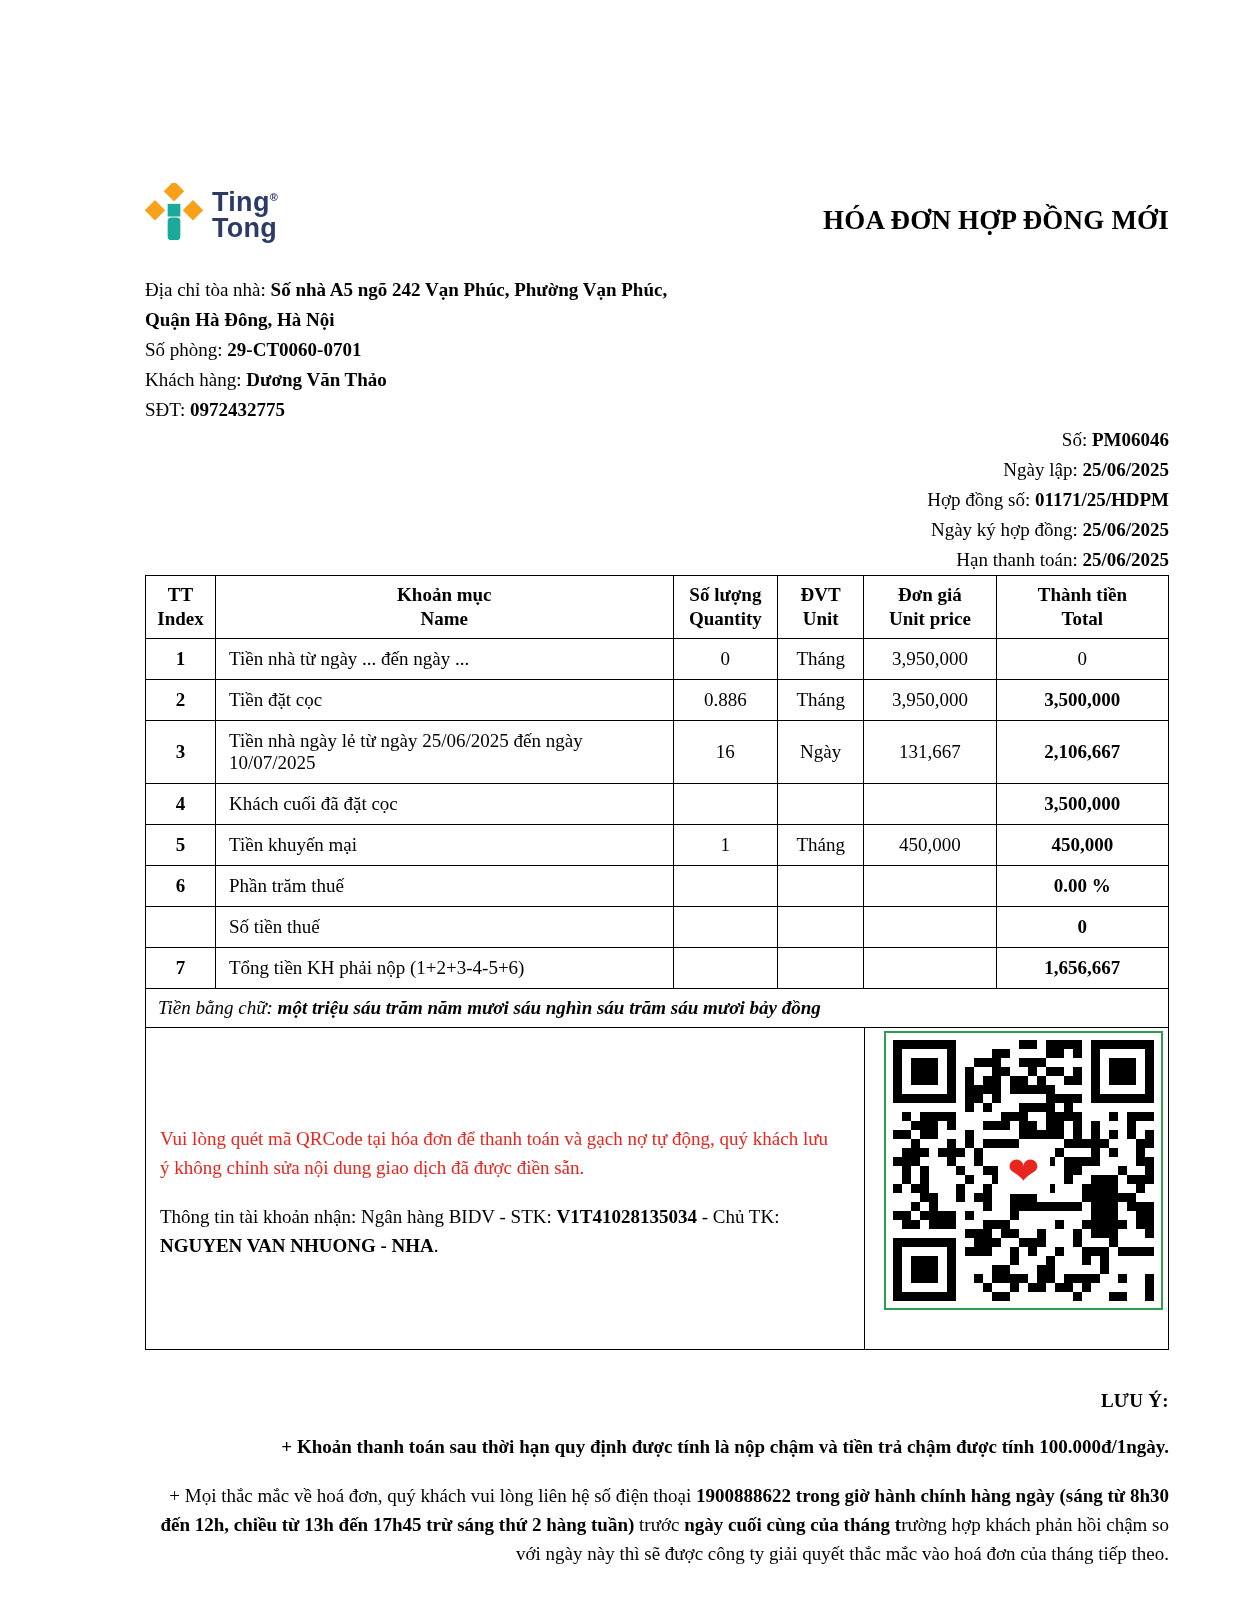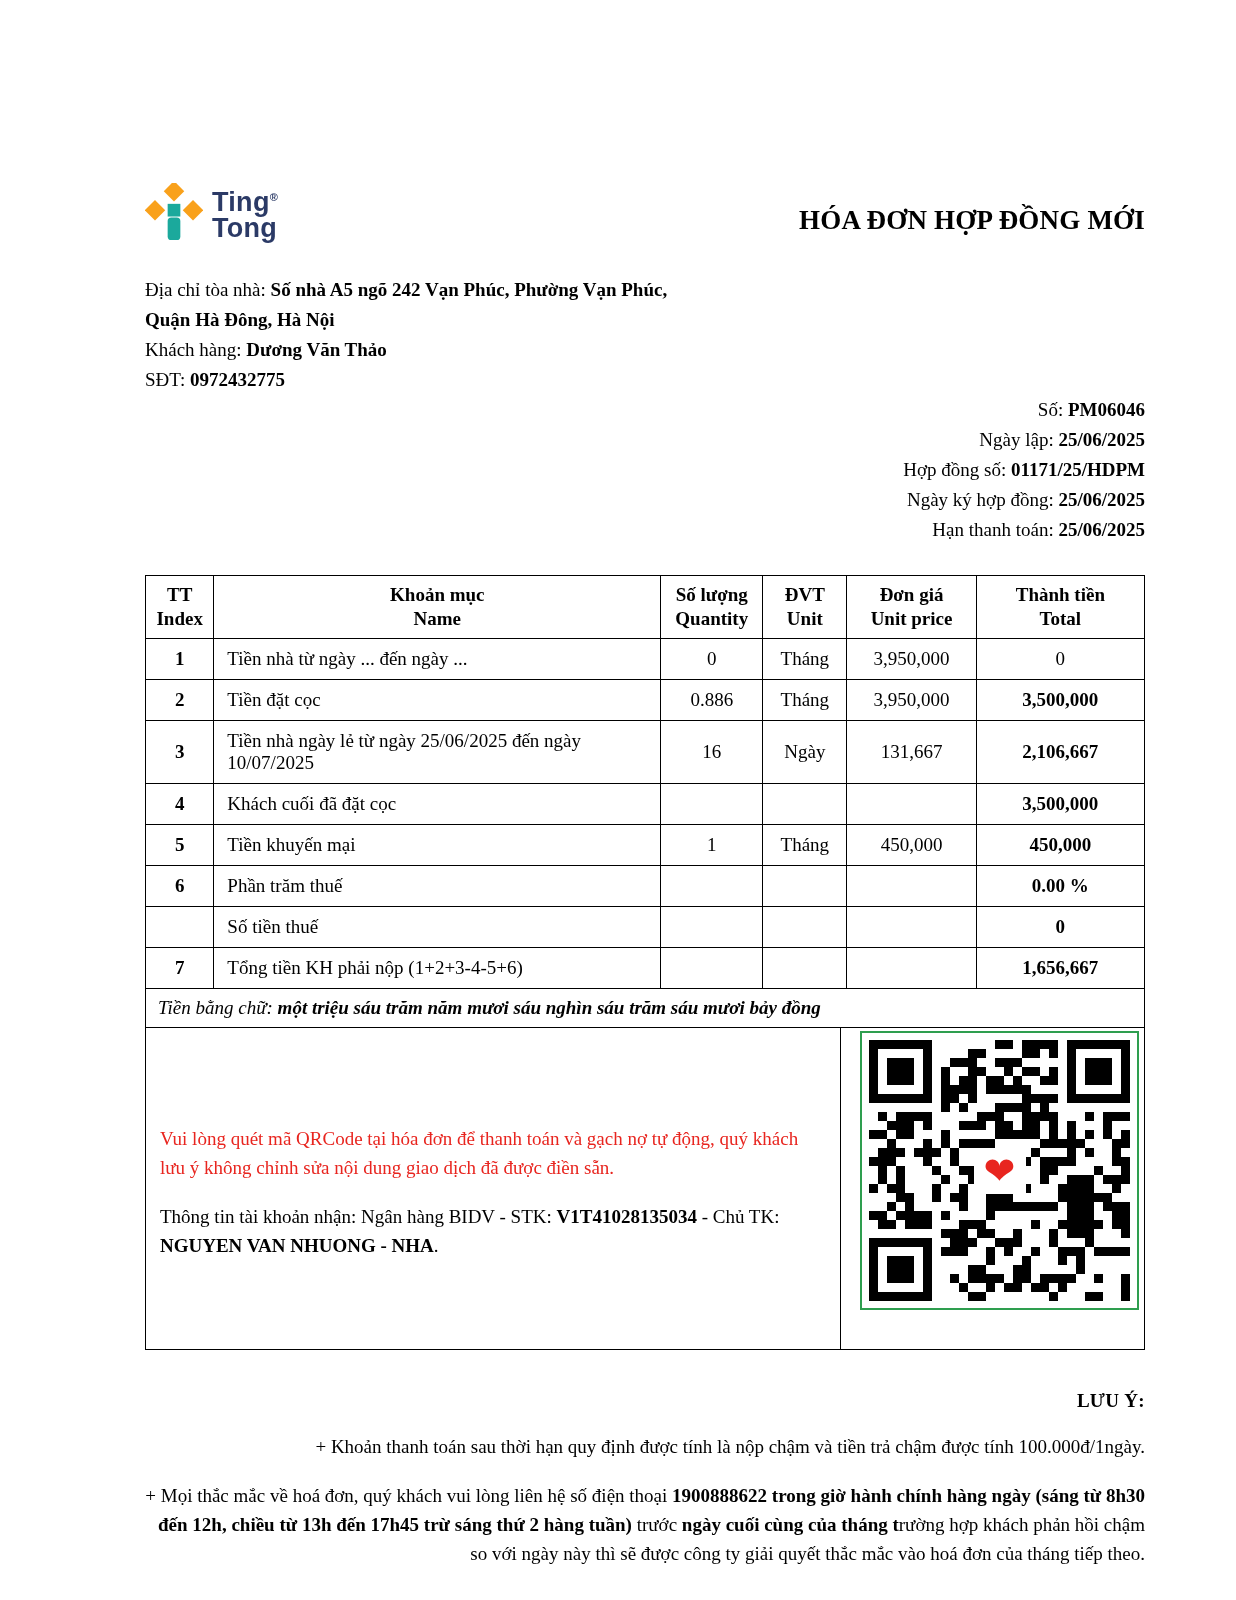--- a/index.html
+++ b/index.html
@@ -2,41 +2,41 @@
 <html style="--brand-navy: #2b3a66; --brand-orange: #f9a11b; --brand-teal: #1ba99c; --alert-red: #e8251f; --qr-green: #2e9e4f;"><head>
 <meta charset="utf-8">
 <style>
   * { margin:0; padding:0; box-sizing:border-box; }
   html,body { background:#ffffff; }
   body {
     width:1236px; height:1600px; overflow:hidden;
     font-family:"Liberation Serif", serif;
     color:#000; font-size:19px;
   }
-  .page { padding:183px 91px 0 145px; }
+  .page { padding:183px 67px 0 145px; }
 
   
   .header { display:flex; justify-content:space-between; align-items:flex-start; }
   .logo { display:flex; align-items:center; gap:9px; }
   .logo-icon { width:58px; height:58px; flex:0 0 auto; }
   .logo-text {
     font-family:"Liberation Sans", sans-serif; font-weight:bold;
     font-size:27px; line-height:26px; color:var(--brand-navy,#2b3a66); letter-spacing:0.3px;
   }
   .logo-text sup { font-size:11px; vertical-align:super; }
   .title { font-size:27px; font-weight:bold; margin-top:22px; letter-spacing:0.2px; }
 
   
   .meta { display:flex; justify-content:space-between; margin-top:34px;flex-direction:column; }
   .meta-left { width:545px; }
   .meta-right { text-align:right; }
   .meta-line { line-height:30px; }
 
   
-  .invoice-table { width:100%; border-collapse:collapse; table-layout:fixed; margin-top:30px; }
+  .invoice-table { width:100%; border-collapse:collapse; table-layout:fixed; }
   .invoice-table col.c1{width:65px} .invoice-table col.c2{width:425px}
   .invoice-table col.c3{width:97px} .invoice-table col.c4{width:80px}
   .invoice-table col.c5{width:123px} .invoice-table col.c6{width:160px}
   .invoice-table th, .invoice-table td { border:1px solid #000; }
   .invoice-table th { font-weight:bold; text-align:center; padding:7px 4px; line-height:24px; }
   .invoice-table td { text-align:center; padding:9px 6px; line-height:22px; }
   td.c-name { text-align:left; padding-left:13px; padding-right:10px; }
   td.c-tt { font-weight:bold; }
   td.c-total { font-weight:bold; }
   tr.plain-total td.c-total { font-weight:normal; }
@@ -64,21 +64,21 @@
     background:#fff; width:52px; height:46px;
     display:flex; align-items:center; justify-content:center;
     color:var(--alert-red,#e8251f); font-size:38px; line-height:1;
     font-family:"DejaVu Sans", sans-serif;
   }
 
   
   .notes { margin-top:40px;text-align:right; }
   .notes-heading { font-weight:bold; letter-spacing:0.3px; }
   .note { margin-top:20px; line-height:29px; }
-  .note-bold { font-weight:normal; }
+  .note-bold { font-weight:bold; }
 </style>
 </head>
 <body>
 
 <div class="page">
 
   <header class="header">
     <div class="logo">
       <svg class="logo-icon" viewBox="0 0 64 64" xmlns="http://www.w3.org/2000/svg">
         <rect x="24" y="1" width="16" height="16" fill="#f9a11b" transform="rotate(45 32 9)"></rect>
@@ -91,20 +91,21 @@
         <div><span>Ting</span><sup>®</sup></div>
         <div>Tong</div>
       </div>
     </div>
     <h1 class="title">HÓA ĐƠN HỢP ĐỒNG MỚI</h1>
   </header>
 
   <section class="meta">
     <div class="meta-left">
       <p class="meta-line"><span>Địa chỉ tòa nhà: </span><strong>Số nhà A5 ngõ 242 Vạn Phúc, Phường Vạn Phúc, Quận Hà Đông, Hà Nội</strong></p>
+      <p class="meta-line"><span>Số phòng: </span><strong>29-CT0060-0701</strong></p>
       <p class="meta-line"><span>Khách hàng: </span><strong>Dương Văn Thảo</strong></p>
       <p class="meta-line"><span>SĐT: </span><strong>0972432775</strong></p>
     </div>
     <div class="meta-right">
       <p class="meta-line"><span>Số: </span><strong>PM06046</strong></p>
       <p class="meta-line"><span>Ngày lập: </span><strong>25/06/2025</strong></p>
       <p class="meta-line"><span>Hợp đồng số: </span><strong>01171/25/HDPM</strong></p>
       <p class="meta-line"><span>Ngày ký hợp đồng: </span><strong>25/06/2025</strong></p>
       <p class="meta-line"><span>Hạn thanh toán: </span><strong>25/06/2025</strong></p>
     </div>

